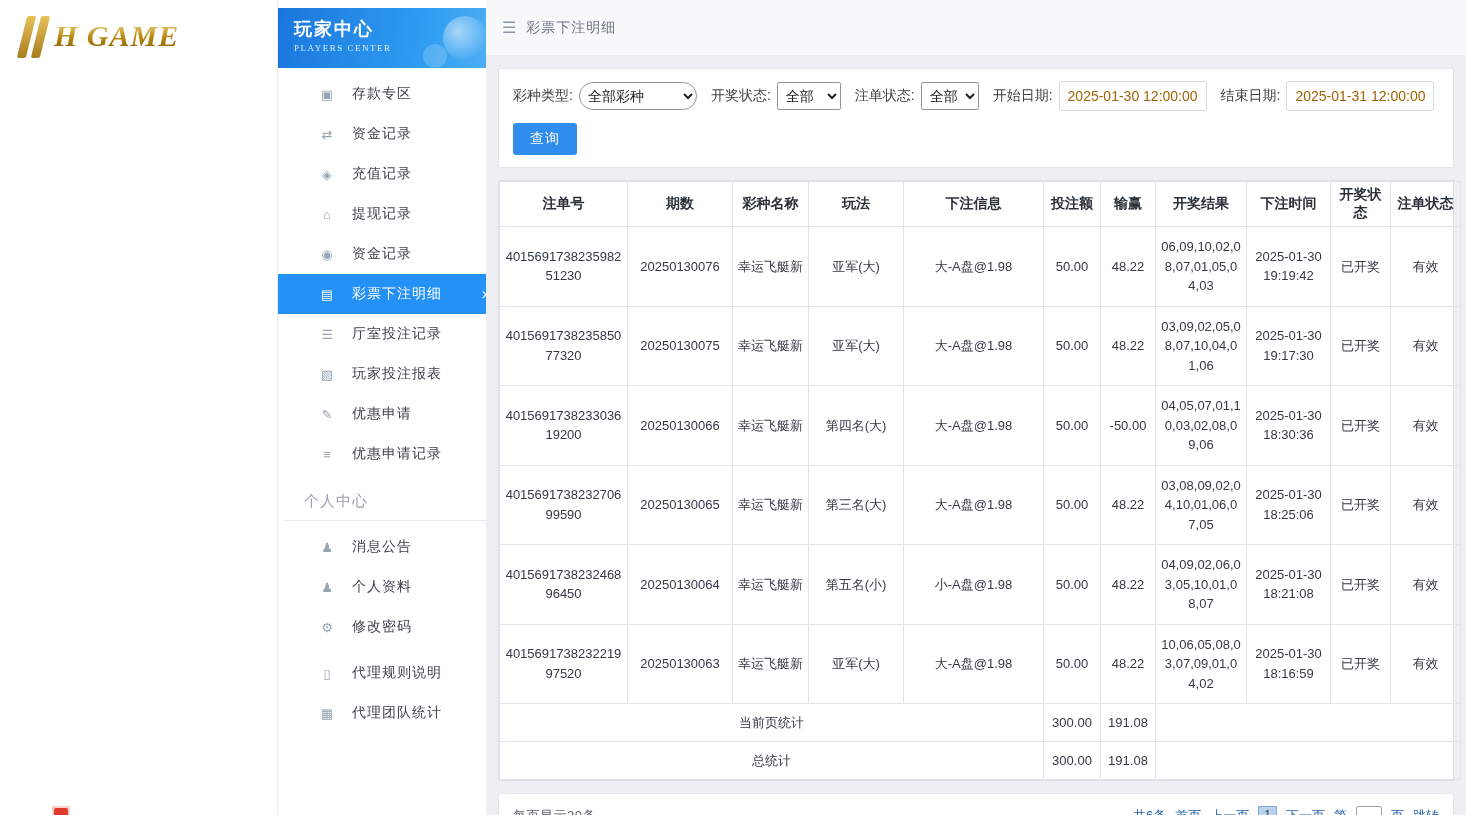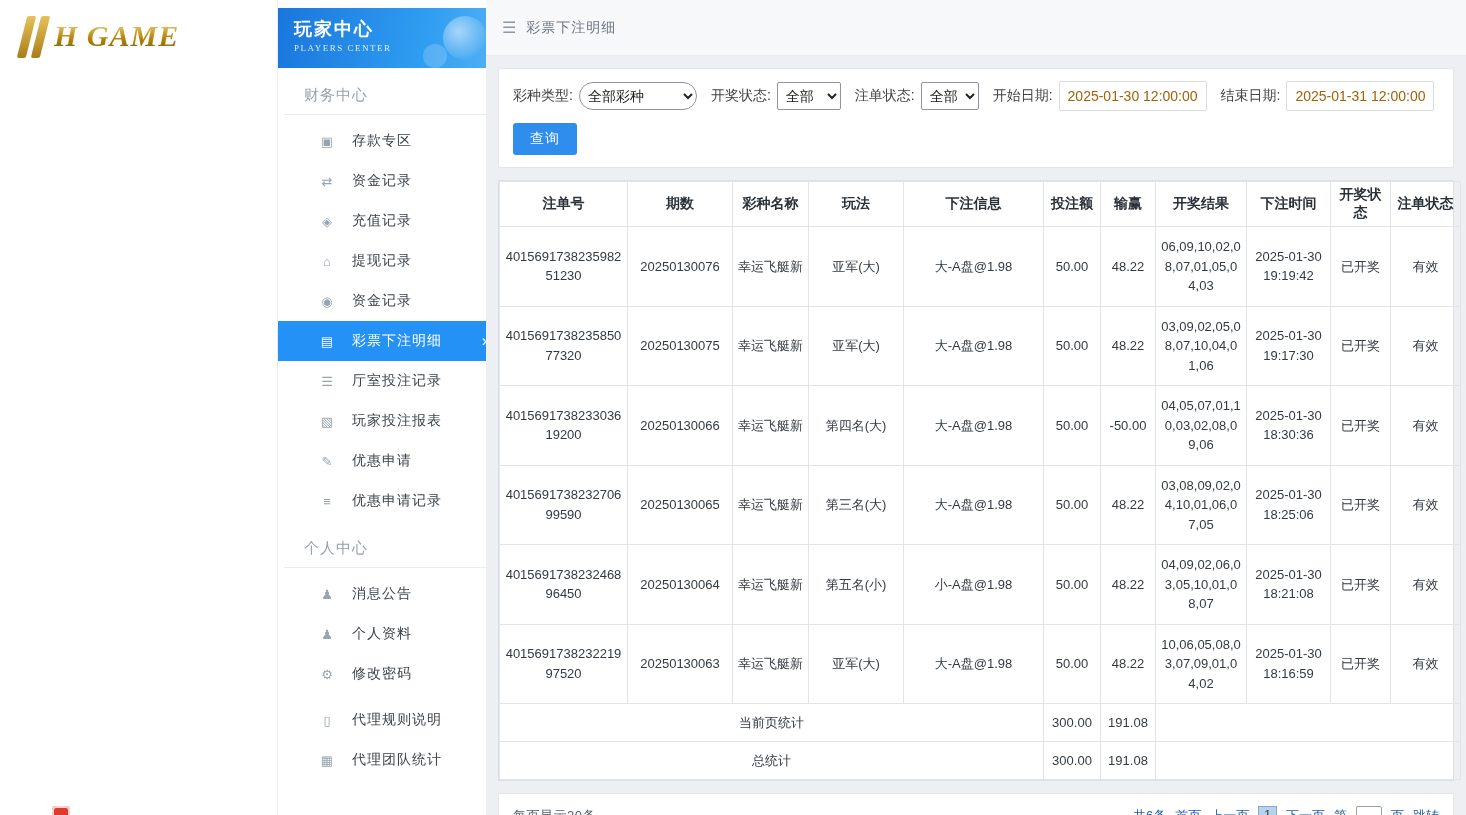--- a/index.html
+++ b/index.html
@@ -73,21 +73,20 @@
   <div class="corner-red"></div>
 </div>
 
 <div class="sidebar">
   <div class="side-header">
     <div class="t1">玩家中心</div>
     <div class="t2">PLAYERS CENTER</div>
   </div>
   <div id="sidebar-sections">
       <div class="side-section">
-        <div class="side-title">财务中心</div>
         <div class="side-item">
           <span class="side-icon">▣</span>
           <span class="side-label">存款专区</span>
         </div>
         <div class="side-item">
           <span class="side-icon">⇄</span>
           <span class="side-label">资金记录</span>
         </div>
         <div class="side-item">
           <span class="side-icon">◈</span>

